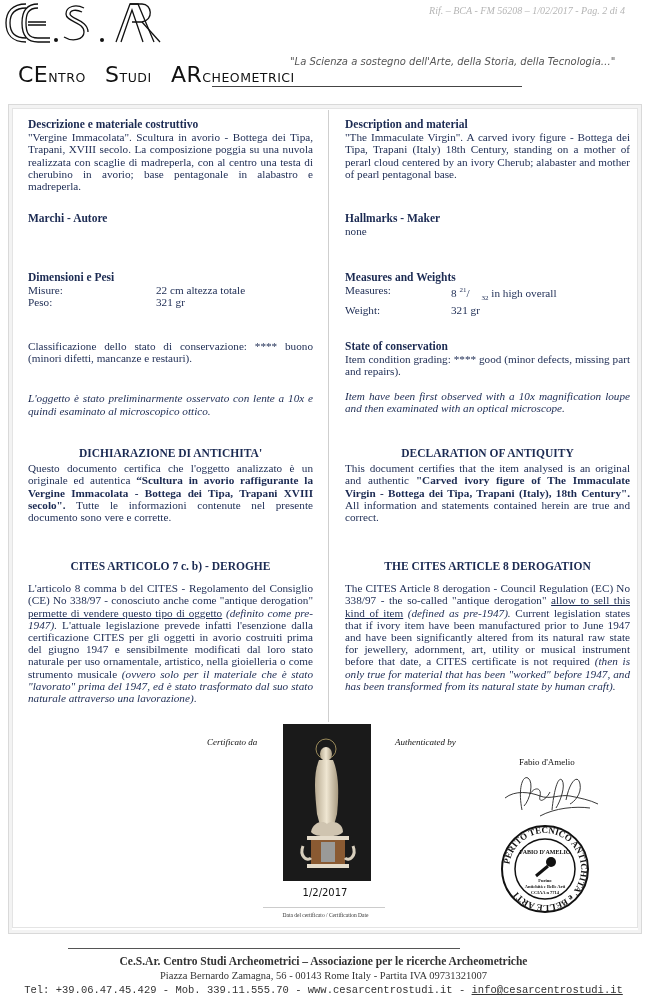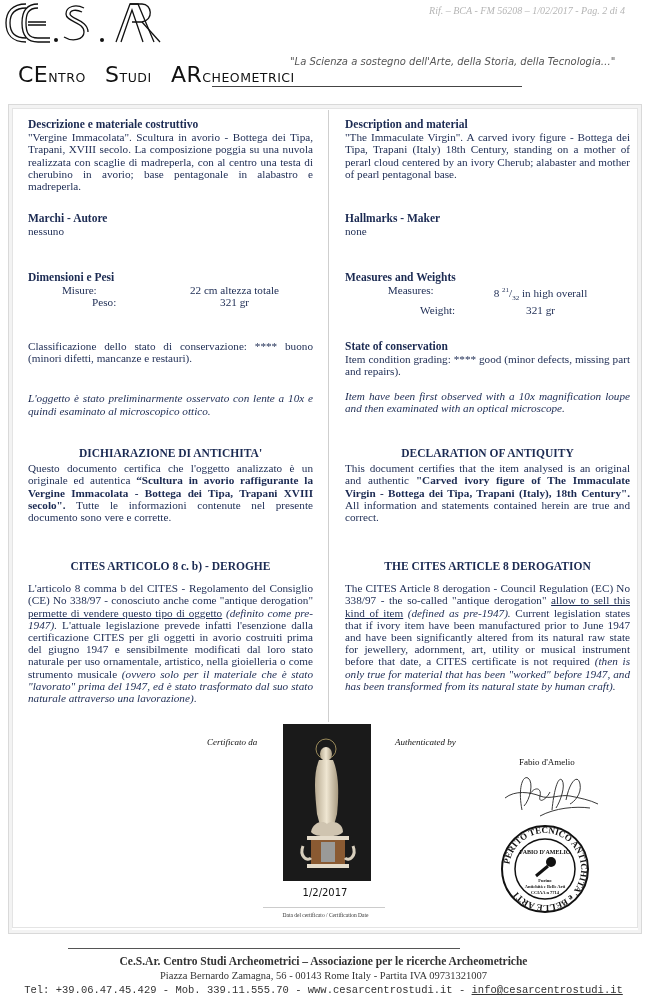--- a/index.html
+++ b/index.html
@@ -21,25 +21,25 @@
 
   .col { position:absolute; font-size:11.2px; line-height:12.2px; }
   .col.left { left:28px; width:285px; }
   .col.right { left:345px; width:285px; }
 
   .sec { position:absolute; width:100%; }
   .h { font-weight:bold; font-size:11.5px; margin-bottom:1px; }
   .p { text-align:justify; }
   .i { font-style:italic; }
   .ctr-h { font-weight:bold; text-align:center; font-size:11.5px; margin-bottom:3px; }
-  .kv { display:flex;justify-content:center; }
+  .kv { display:flex; }
   .kv .k { width:128px; }
   .u { text-decoration:underline; }
   sup { font-size:7px; }
-  sub { font-size:7px; }
+  sub { font-size:7px;margin-left:12px; }
 
   
   .cert-da { position:absolute; left:207px; top:737px; font-size:9px; font-style:italic; color:#111; }
   .auth-by { position:absolute; left:395px; top:737px; font-size:9px; font-style:italic; color:#111; }
   .photo { position:absolute; left:283px; top:724px; width:88px; height:157px; background:#1a1a1a; overflow:hidden; }
   .cert-date { position:absolute; left:270px; top:887px; width:110px; text-align:center; font-family:"DejaVu Sans", sans-serif; font-size:10px; color:#111; }
   .date-rule { position:absolute; left:263px; top:907px; width:122px; height:1px; background:#cccccc; }
   .date-caption { position:absolute; left:253px; top:912px; width:145px; text-align:center; font-size:5.5px; color:#333; }
 
   .signer { position:absolute; left:519px; top:757px; font-size:9px; color:#111; }
@@ -86,21 +86,20 @@
 <div class="frame-inner"></div>
 <div class="col-divider"></div>
 
 <div class="col left">
   <div class="sec" style="top:118px;">
     <div class="h">Descrizione e materiale costruttivo</div>
     <div class="p">"Vergine Immacolata". Scultura in avorio - Bottega dei Tipa, Trapani, XVIII secolo. La composizione poggia su una nuvola realizzata con scaglie di madreperla, con al centro una testa di  cherubino in avorio;  base pentagonale in alabastro e madreperla.</div>
   </div>
   <div class="sec" style="top:212px;">
     <div class="h">Marchi - Autore</div>
-    <div>nessuno</div>
   </div>
   <div class="sec" style="top:271px;">
     <div class="h">Dimensioni e Pesi</div>
     <div class="kv">
       <span class="k">Misure:</span>
       <span>22 cm altezza totale</span>
     </div>
     <div class="kv">
       <span class="k">Peso:</span>
       <span>321 gr</span>
@@ -108,21 +107,21 @@
   </div>
   <div class="sec" style="top:340px;">
     <div class="p">Classificazione dello stato di conservazione: **** buono (minori difetti, mancanze e restauri).</div>
     <div class="p i" style="margin-top:28px;font-family:Liberation Serif, serif;">L'oggetto è stato preliminarmente osservato con lente a 10x e quindi esaminato al microscopico ottico.</div>
   </div>
   <div class="sec" style="top:447px;">
     <div class="ctr-h">DICHIARAZIONE DI ANTICHITA'</div>
     <div class="p"><span>Questo documento certifica che l'oggetto analizzato è un originale ed autentica </span><b>“Scultura in avorio raffigurante la Vergine Immacolata - Bottega dei Tipa, Trapani XVIII secolo".</b><span> Tutte le informazioni contenute nel presente documento sono vere e corrette.</span></div>
   </div>
   <div class="sec" style="top:560px;">
-    <div class="ctr-h" style="margin-bottom:10px;">CITES ARTICOLO 8 c. b) - DEROGHE</div>
+    <div class="ctr-h" style="margin-bottom:10px;">CITES ARTICOLO 7 c. b) - DEROGHE</div>
     <div class="p"><span>L'articolo 8 comma b del CITES - Regolamento del Consiglio (CE) No 338/97 - conosciuto anche come "antique derogation" </span><span class="u">permette di vendere questo tipo di oggetto</span><span class="i"> (definito come pre-1947)</span><span>. L'attuale legislazione prevede infatti l'esenzione dalla certificazione CITES per gli oggetti in avorio costruiti prima del giugno 1947 e sensibilmente modificati dal loro stato naturale per uso ornamentale, artistico, nella gioielleria o come strumento musicale </span><span class="i">(ovvero solo per il materiale che è stato "lavorato" prima del 1947, ed è stato trasformato dal suo stato naturale attraverso una lavorazione)</span><span>.</span></div>
   </div>
 </div>
 
 <div class="col right">
   <div class="sec" style="top:118px;">
     <div class="h">Description and material</div>
     <div class="p">"The Immaculate Virgin".  A carved ivory figure  -  Bottega dei Tipa, Trapani (Italy) 18th Century, standing on a mother of perarl cloud  centered by an ivory Cherub; alabaster and mother of pearl pentagonal base.</div>
   </div>
   <div class="sec" style="top:212px;">

